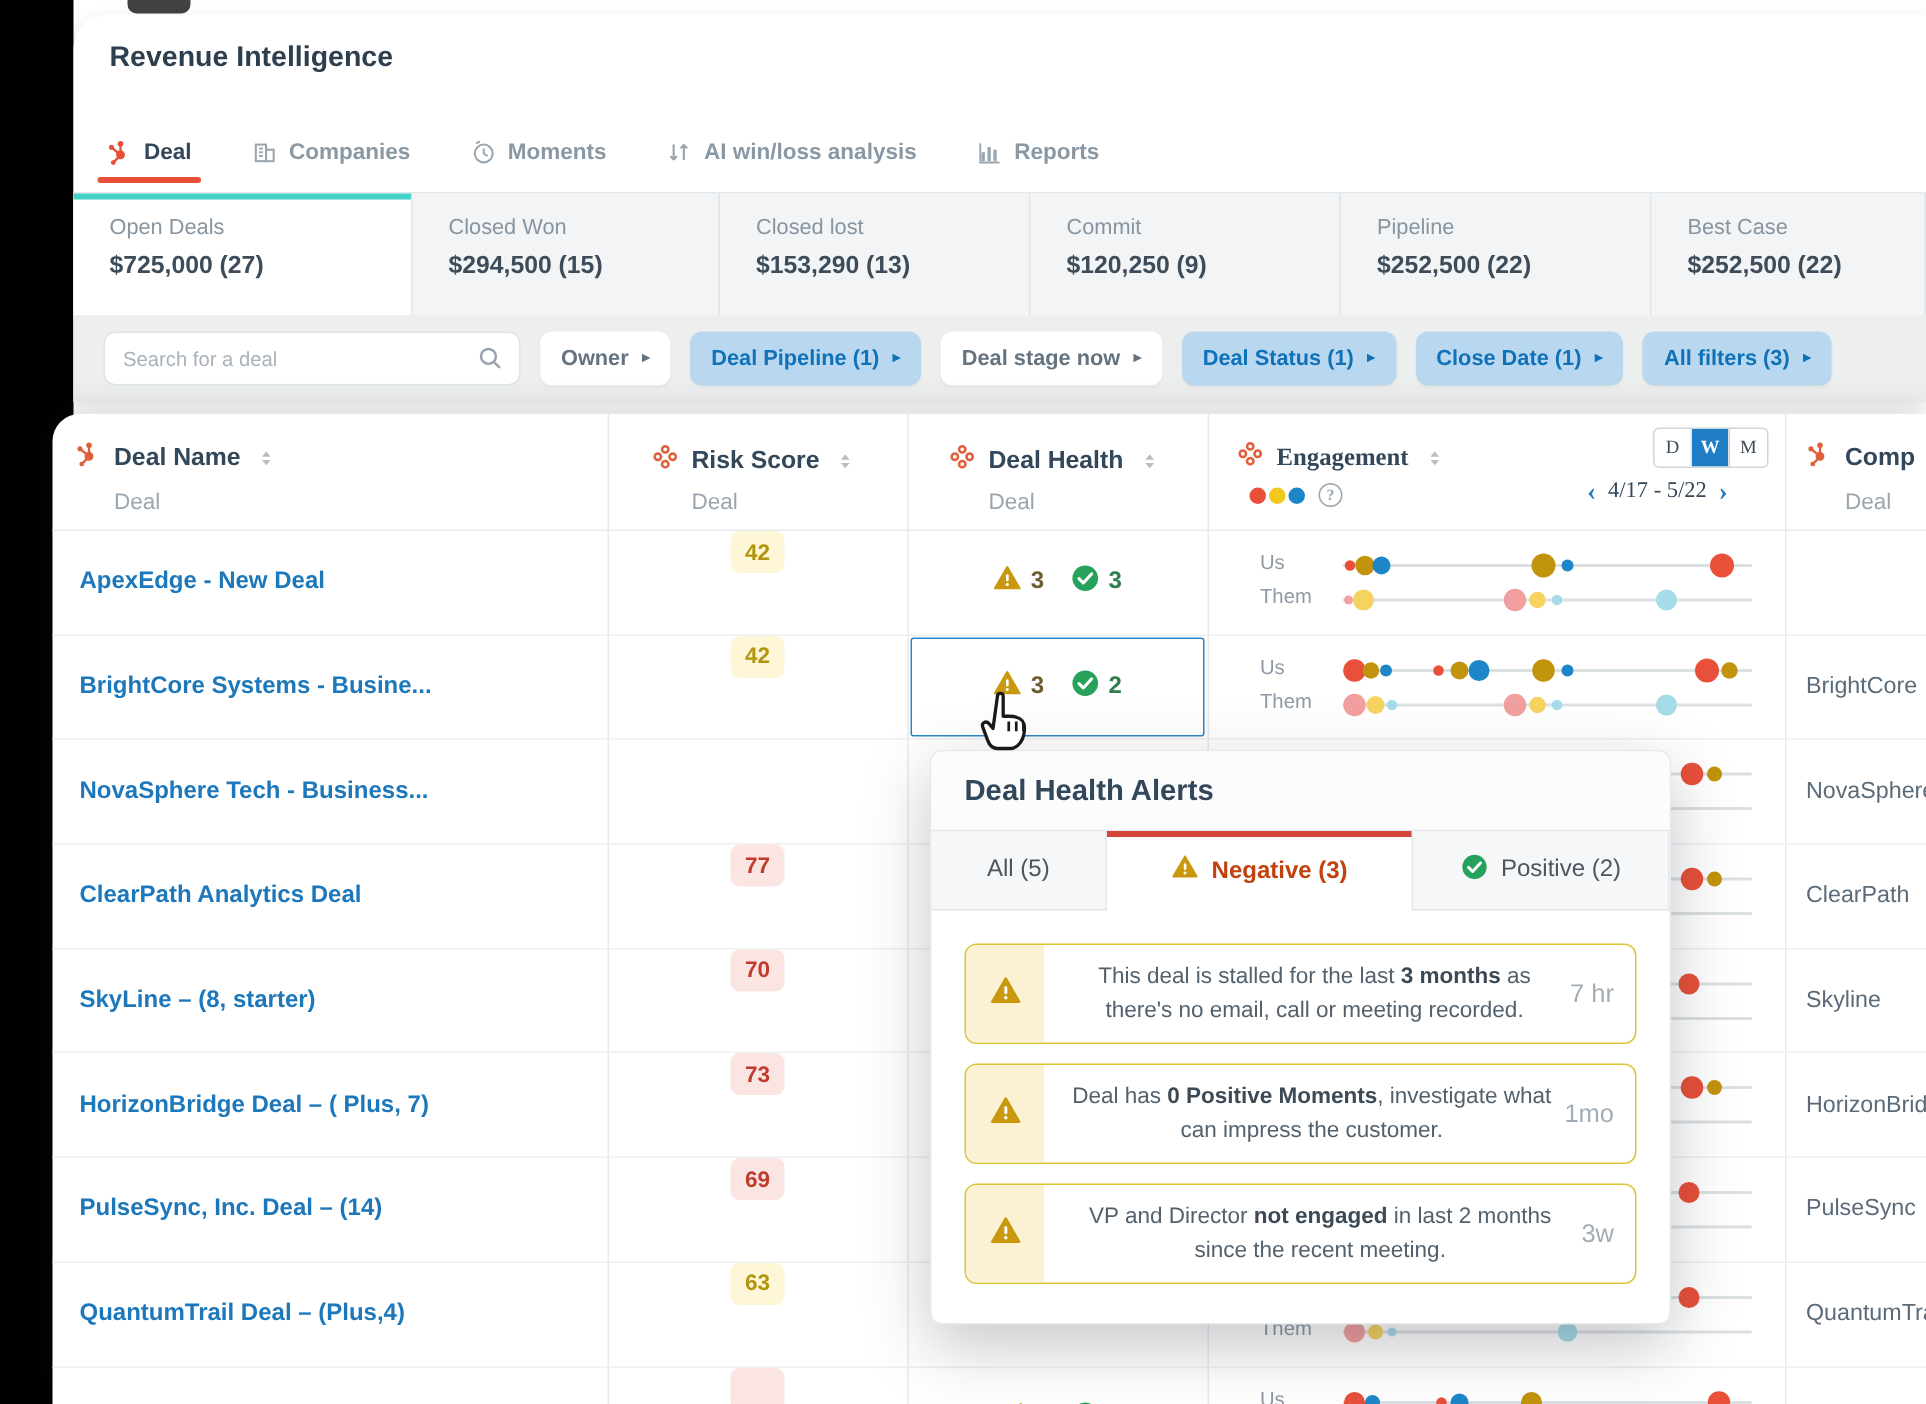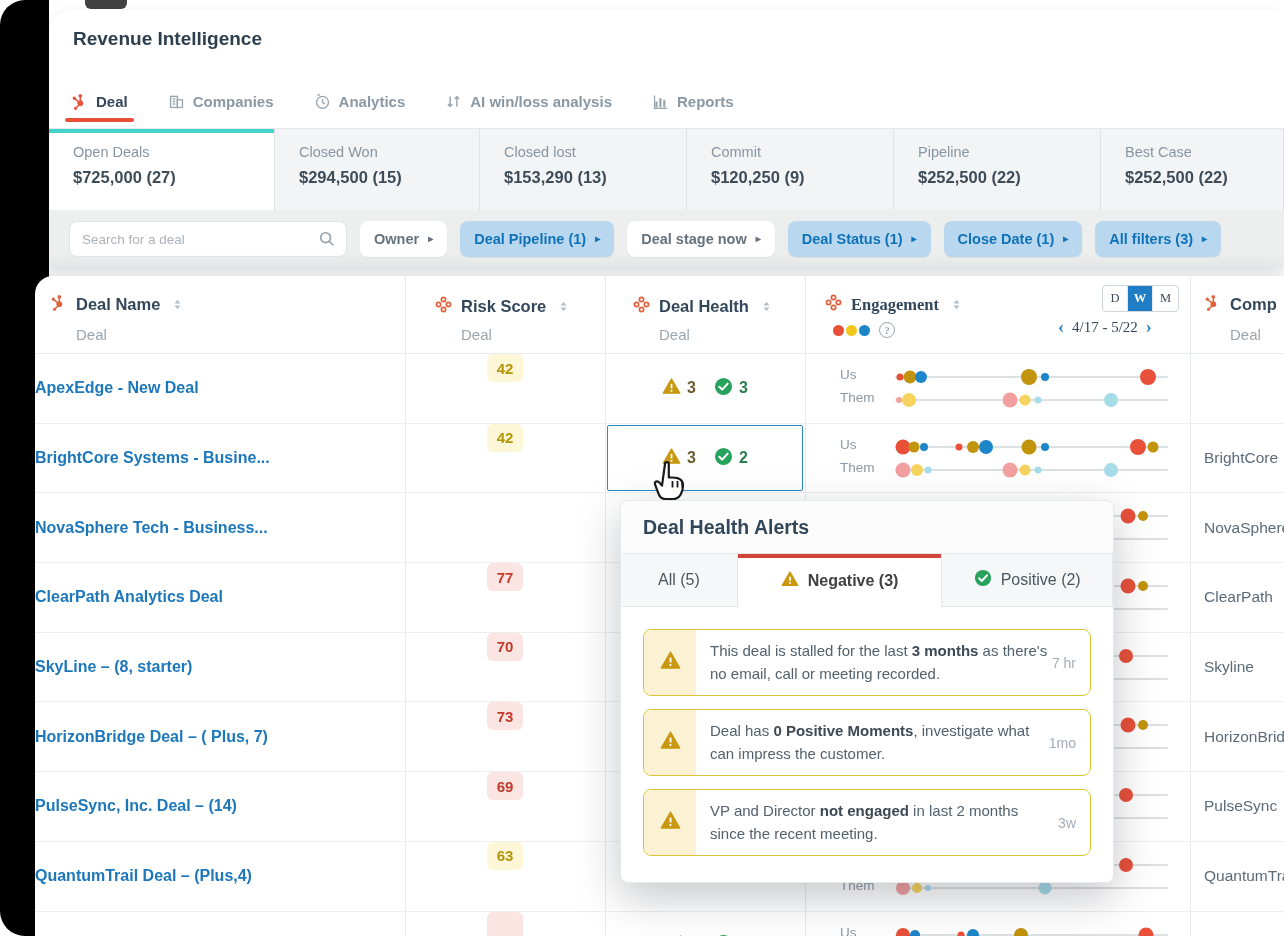--- a/index.html
+++ b/index.html
@@ -1,17 +1,17 @@
 <!DOCTYPE html>
 <html><head>
 <meta charset="utf-8">
 <style>
   * { margin:0; padding:0; box-sizing:border-box; }
   body { background:#ffffff; font-family:"Liberation Sans", sans-serif; }
-  .screen { position:relative; width:1284px; height:936px; background:#fff; overflow:hidden;border-radius:25px; }
+  .screen { position:relative; width:1284px; height:936px; background:#fff; overflow:hidden; }
 
   .left-black { position:absolute; left:0; top:0; width:49px; height:936px; background:#000; }
   .window-tab { position:absolute; left:85px; top:0; width:42px; height:9px; background:#424242; border-radius:0 0 6px 6px; }
 
   
   .top-window { position:absolute; left:49px; top:10px; width:1235px; height:258px; background:#fff;
                 border-radius:22px 0 0 0; box-shadow:0 2px 10px rgba(30,40,50,.10); }
   .app-title { position:absolute; left:24px; top:18px; font-size:19px; font-weight:700; color:#2d3e4e; }
   .nav-tabs { position:absolute; left:22px; top:78px; display:flex; gap:40px; align-items:flex-end; height:34px; }
   .nav-tab { position:relative; display:flex; align-items:center; gap:8px; font-size:15px; font-weight:600;
@@ -61,21 +61,21 @@
   .dwm-seg { width:25px; height:25px; display:flex; align-items:center; justify-content:center;
              font-size:12.5px; color:#3e4c59; cursor:pointer; border-right:1px solid #e3e6e8; }
   .dwm-seg:last-child { border-right:none; }
   .dwm-seg.active { background:#1e7dc4; color:#fff; font-weight:700; }
   .date-nav { position:absolute; display:flex; align-items:center; gap:8px; font-size:15px; color:#33475b; }
   .date-chev { color:#1e7dc4; font-size:18px; font-weight:700; cursor:pointer; line-height:1; }
 
   .rows { position:absolute; left:0; top:78px; right:0; }
   .row { position:relative; height:69.7px; border-bottom:1px solid #edeff1; }
   .cell { position:absolute; top:0; height:100%; }
-  .cell-name { left:0; width:370px; display:flex; align-items:center; }
+  .cell-name { left:0; width:370px; display:flex; align-items:center; padding-left:18px; }
   .deal-link { font-size:16px; font-weight:700; color:#1c77bb; white-space:nowrap; cursor:pointer; }
   .cell-risk { left:370px; width:200px; display:flex; align-items:flex-start; justify-content:center; }
   .risk-badge { min-width:36px; height:28px; border-radius:6px; display:flex; align-items:center;
                 justify-content:center; font-size:15px; font-weight:600; padding:0 8px; }
   .tone-yellow { background:#fdf7d8; color:#b2950b; }
   .tone-green  { background:#dcf2e4; color:#2f9e62; }
   .tone-red    { background:#fbe5e3; color:#c23a2b; }
   .cell-health { left:570px; width:200px; display:flex; align-items:center; justify-content:center; gap:18px; }
   .health-item { display:flex; align-items:center; gap:6px; font-size:16px; font-weight:700; }
   .warn-num { color:#6b5d2e; } .pos-num { color:#2e7d4f; }
@@ -83,35 +83,35 @@
   .cell-eng { left:770px; width:385px; }
   .lane { position:absolute; left:0; right:0; }
   .lane-label { position:absolute; left:35px; top:-9px; font-size:13.5px; color:#8d99a4; }
   .lane-line { position:absolute; left:90px; width:273px; top:0; height:2px; background:#dbe0e3; border-radius:1px; }
   .dot { position:absolute; border-radius:50%; transform:translate(-50%,-50%); }
   .cell-comp { left:1155px; width:94px; display:flex; align-items:center; padding-left:14px; overflow:hidden; }
   .comp-text { font-size:15.5px; color:#5b6b79; white-space:nowrap; }
 
   
   .popup { position:absolute; left:620px; top:500px; width:494px; height:383px; background:#fff; z-index:40;
-           border-radius:8px; box-shadow:0 14px 44px rgba(30,35,45,.26); border:1px solid #e7eaec; }
+           border-radius:8px; box-shadow:0 14px 44px rgba(30,35,45,.26); border:1px solid #e7eaec;text-align:center; }
   .popup-title { height:53px; display:flex; align-items:center; padding-left:22px; font-size:19.5px;
                  font-weight:700; color:#33475b; background:#fcfcfd; border-bottom:1px solid #e4e7e9;
                  border-radius:8px 8px 0 0; }
   .popup-tabs { display:flex; height:53px; }
   .ptab { position:relative; display:flex; align-items:center; justify-content:center; gap:9px; font-size:16px;
           color:#4b5660; background:#f6f7f8; border-bottom:1px solid #e4e7e9; border-right:1px solid #e4e7e9; cursor:pointer; }
-  .ptab.active { background:#fff; border-bottom:none; font-weight:700; color:#404040; }
+  .ptab.active { background:#fff; border-bottom:none; font-weight:700; color:#c2410c; }
   .ptab-topbar { position:absolute; left:0; right:0; top:0; height:4px; background:#d2463a; }
   .alerts { padding:22px 22px 0 22px; display:flex; flex-direction:column; gap:13px; }
   .alert-card { display:flex; height:67px; border:1.4px solid #dcc437; border-radius:8px; overflow:hidden; background:#fff; }
   .alert-icon-col { width:52px; flex:none; background:#fbf2d3; display:flex; align-items:center; justify-content:center; }
   .alert-text { flex:1; font-size:15px; color:#53616d; line-height:1.5; padding:10px 4px 8px 14px; }
   .alert-text b { color:#3d4a55; }
-  .alert-time { flex:none; align-self:center; font-size:14px; color:#a3adb6; padding-right:14px; white-space:nowrap; }
+  .alert-time { flex:none; align-self:center; font-size:17px; color:#a3adb6; padding-right:14px; white-space:nowrap; }
 
   .cursor { position:absolute; left:650px; top:460px; z-index:60; pointer-events:none; }
 </style>
 </head>
 <body>
 
 <div class="screen">
   <div class="left-black"></div>
   <div class="window-tab"></div>
 
@@ -152,21 +152,21 @@
         <div class="nav-tab">
           <span>
             <svg width="17" height="17" viewBox="0 0 20 20">
               <g fill="none" stroke="#9aa6af" stroke-width="1.6">
                 <circle cx="10" cy="11" r="7"></circle>
                 <path d="M10 7 v4 l3 2"></path>
                 <path d="M4 3 l3-1.5"></path>
               </g>
             </svg>
           </span>
-          <span>Analytics</span>
+          <span>Moments</span>
         </div>
         <div class="nav-tab">
           <span>
             <svg width="17" height="17" viewBox="0 0 20 20">
               <g fill="none" stroke="#9aa6af" stroke-width="1.7">
                 <path d="M6 4 v12 M6 16 l-2.5-3 M6 16 l2.5-3"></path>
                 <path d="M14 16 V4 M14 4 l-2.5 3 M14 4 l2.5 3"></path>
               </g>
             </svg>
           </span>

